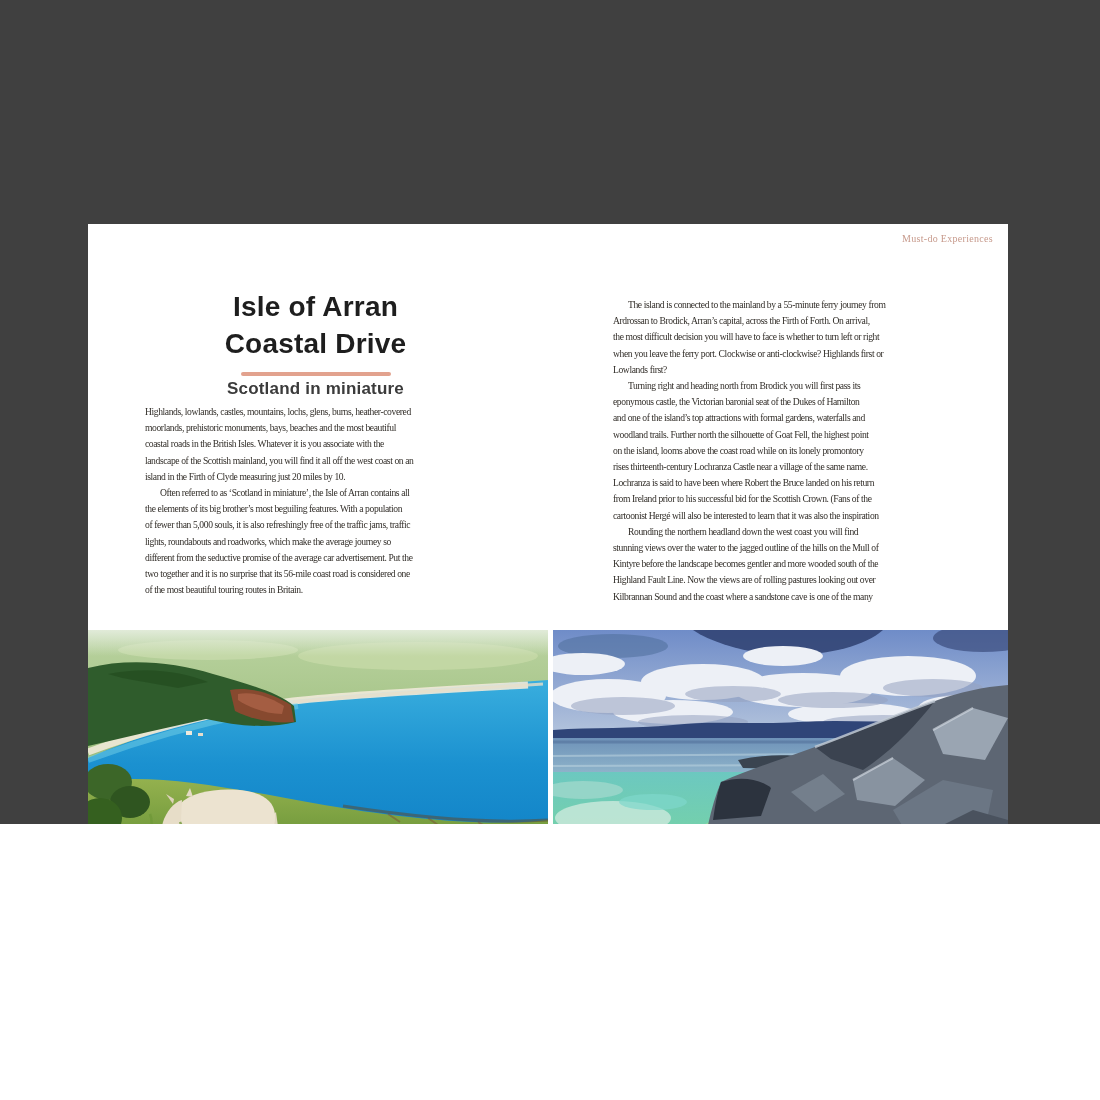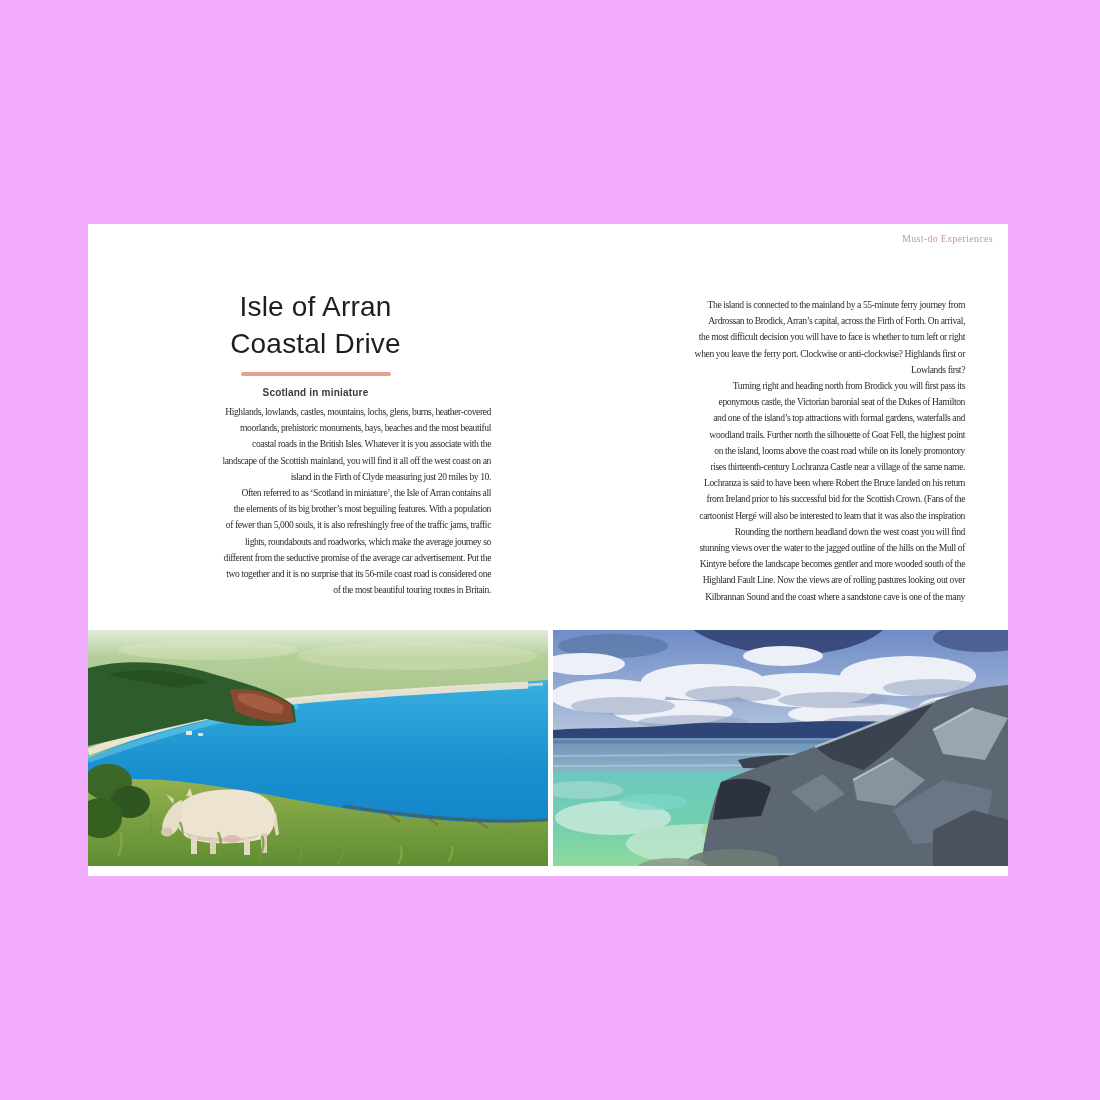--- a/index.html
+++ b/index.html
@@ -1,44 +1,44 @@
 <!DOCTYPE html>
 <html><head>
 <meta charset="utf-8">
 <style>
   html,body { margin:0; padding:0; }
   .canvas {
-    position:relative; width:1100px; height:1100px;
-    background:#f0abfc; overflow:hidden;
+    position:relative; width:1100px; height:824px;
+    background:#404040; overflow:hidden;
     font-family:"Liberation Serif", serif;
   }
   .page {
     position:absolute; left:88px; top:224px; width:920px; height:652px;
     background:#ffffff;
   }
   .running-head {
     position:absolute; top:9px; right:15px;
     font-size:10px; letter-spacing:.3px; color:#c79a8c;
   }
   .title-block { position:absolute; left:57px; top:64px; width:341px; text-align:center; }
   .title {
-    font-family:"Liberation Sans", sans-serif; font-weight:400;
+    font-family:"Liberation Sans", sans-serif; font-weight:700;
     font-size:28px; line-height:37px; letter-spacing:.2px;
     color:#1e1e1e; white-space:pre;
   }
   .rule { width:150px; height:4px; background:#e2a28e; border-radius:2px; margin:10px auto 0; }
   .subtitle {
-    margin-top:11px; font-family:"Liberation Sans", sans-serif; font-weight:700;
-    font-size:10px; letter-spacing:.2px; color:#3b3b3b;
+    margin-top:3px; font-family:"Liberation Sans", sans-serif; font-weight:700;
+    font-size:17px; letter-spacing:.2px; color:#3b3b3b;
   }
   .col {
     position:absolute; font-size:9.6px; letter-spacing:-0.4px;
     line-height:16.2px; color:#322e29;
   }
-  .col div { white-space:pre;text-align:right; }
+  .col div { white-space:pre; }
   .col-left  { left:57px;  top:180px; width:346px; }
   .col-right { left:525px; top:73px;  width:352px; }
   .para-indent { text-indent:15px; }
   .ital { font-style:italic; }
   .photo { position:absolute; top:406px; height:236px; overflow:hidden; }
   .photo-left  { left:0;     width:460px; }
   .photo-right { left:465px; width:455px; }
   .photo svg { display:block; width:100%; height:100%; }
 </style>
 </head>

